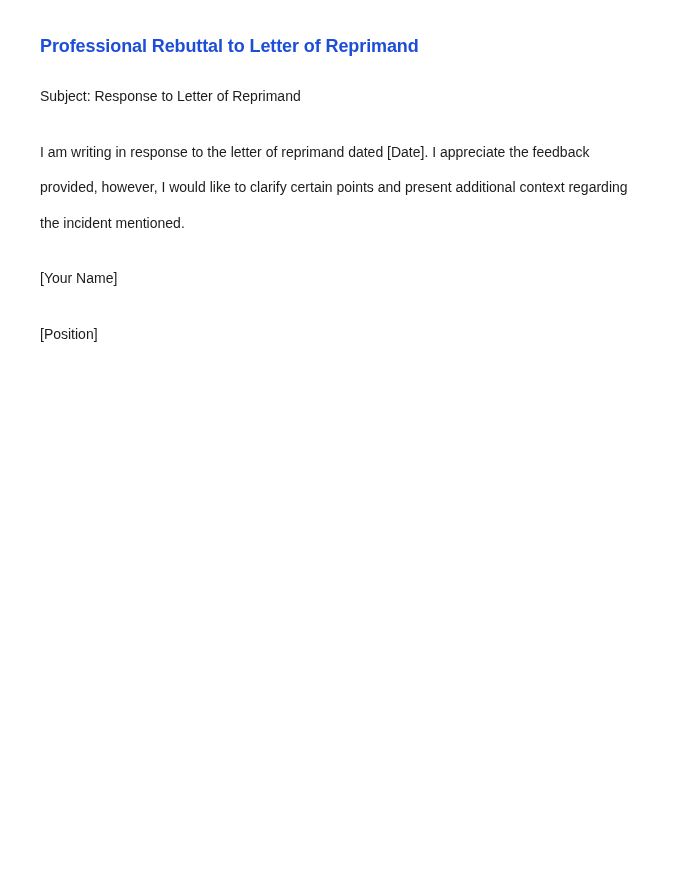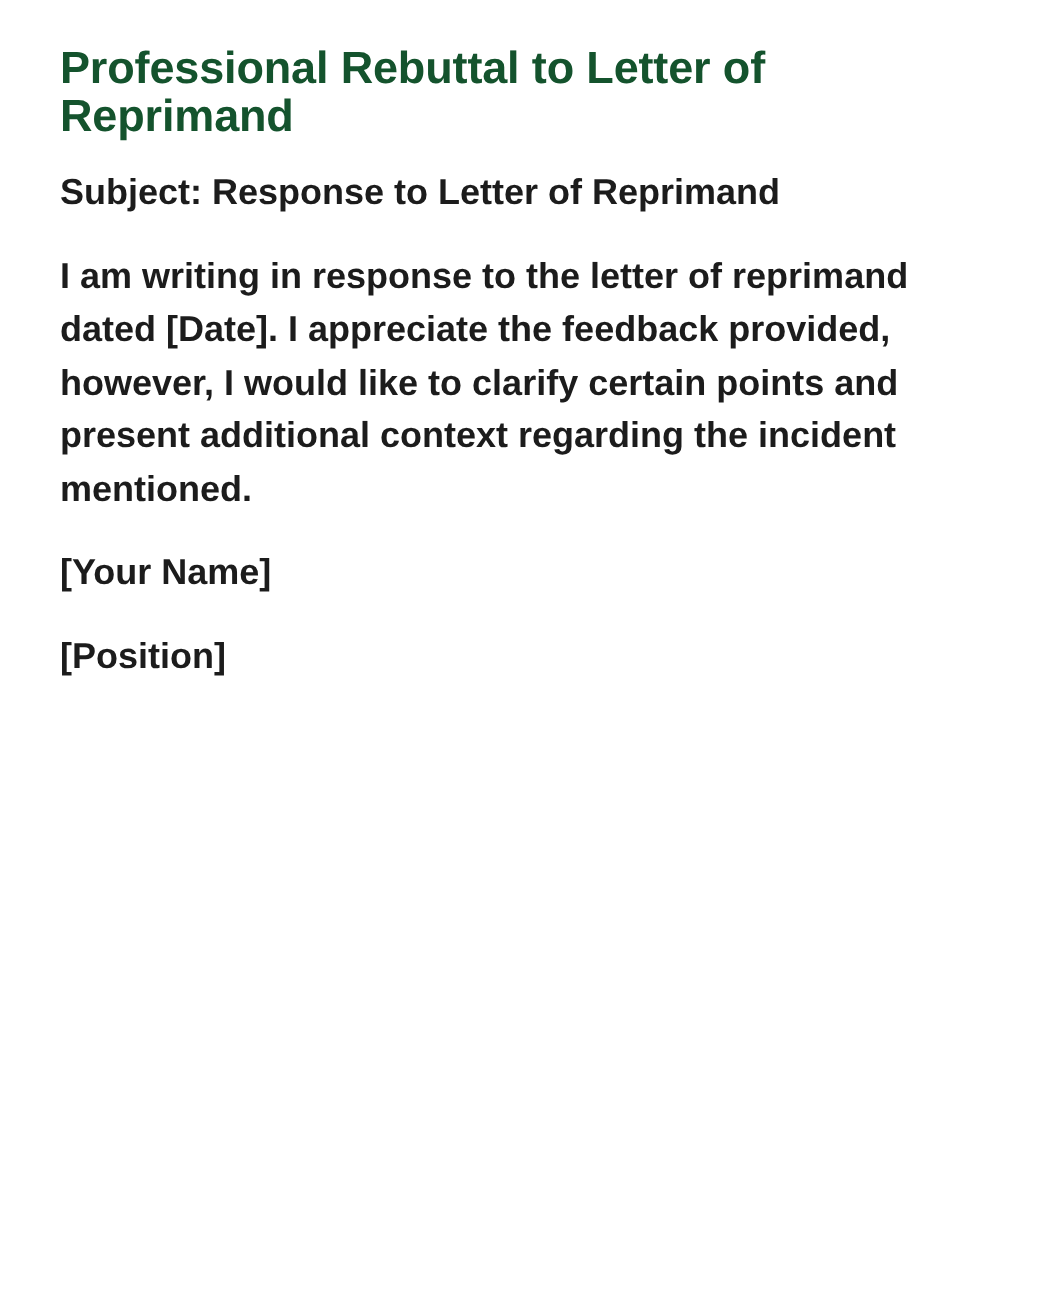--- a/index.html
+++ b/index.html
@@ -18,37 +18,37 @@
   .document {
     box-sizing: border-box;
     width: 700px;
     min-height: 872px;
     background: #ffffff;
     padding: 22px 60px 24px 40px;
   }
 
   .doc-title {
     margin: 0 0 0 0;
-    font-size: 30px;
+    font-size: 18px;
     line-height: 32px;
     font-weight: 700;
-    color: #14532d;
+    color: #1d4ed8;
     letter-spacing: -0.1px;
     padding-top: 8px;
   }
 
   .doc-body {
     margin-top: 17px;
   }
 
   .doc-para {
     margin: 0 0 20px 0;
-    font-size: 24px;
+    font-size: 14px;
     line-height: 35.5px;
-    font-weight: 700;
+    font-weight: 400;
     color: #1c1c1c;
     max-width: 600px;
     word-wrap: break-word;
   }
 
   .doc-para:last-child {
     margin-bottom: 0;
   }
 </style>
 </head>

